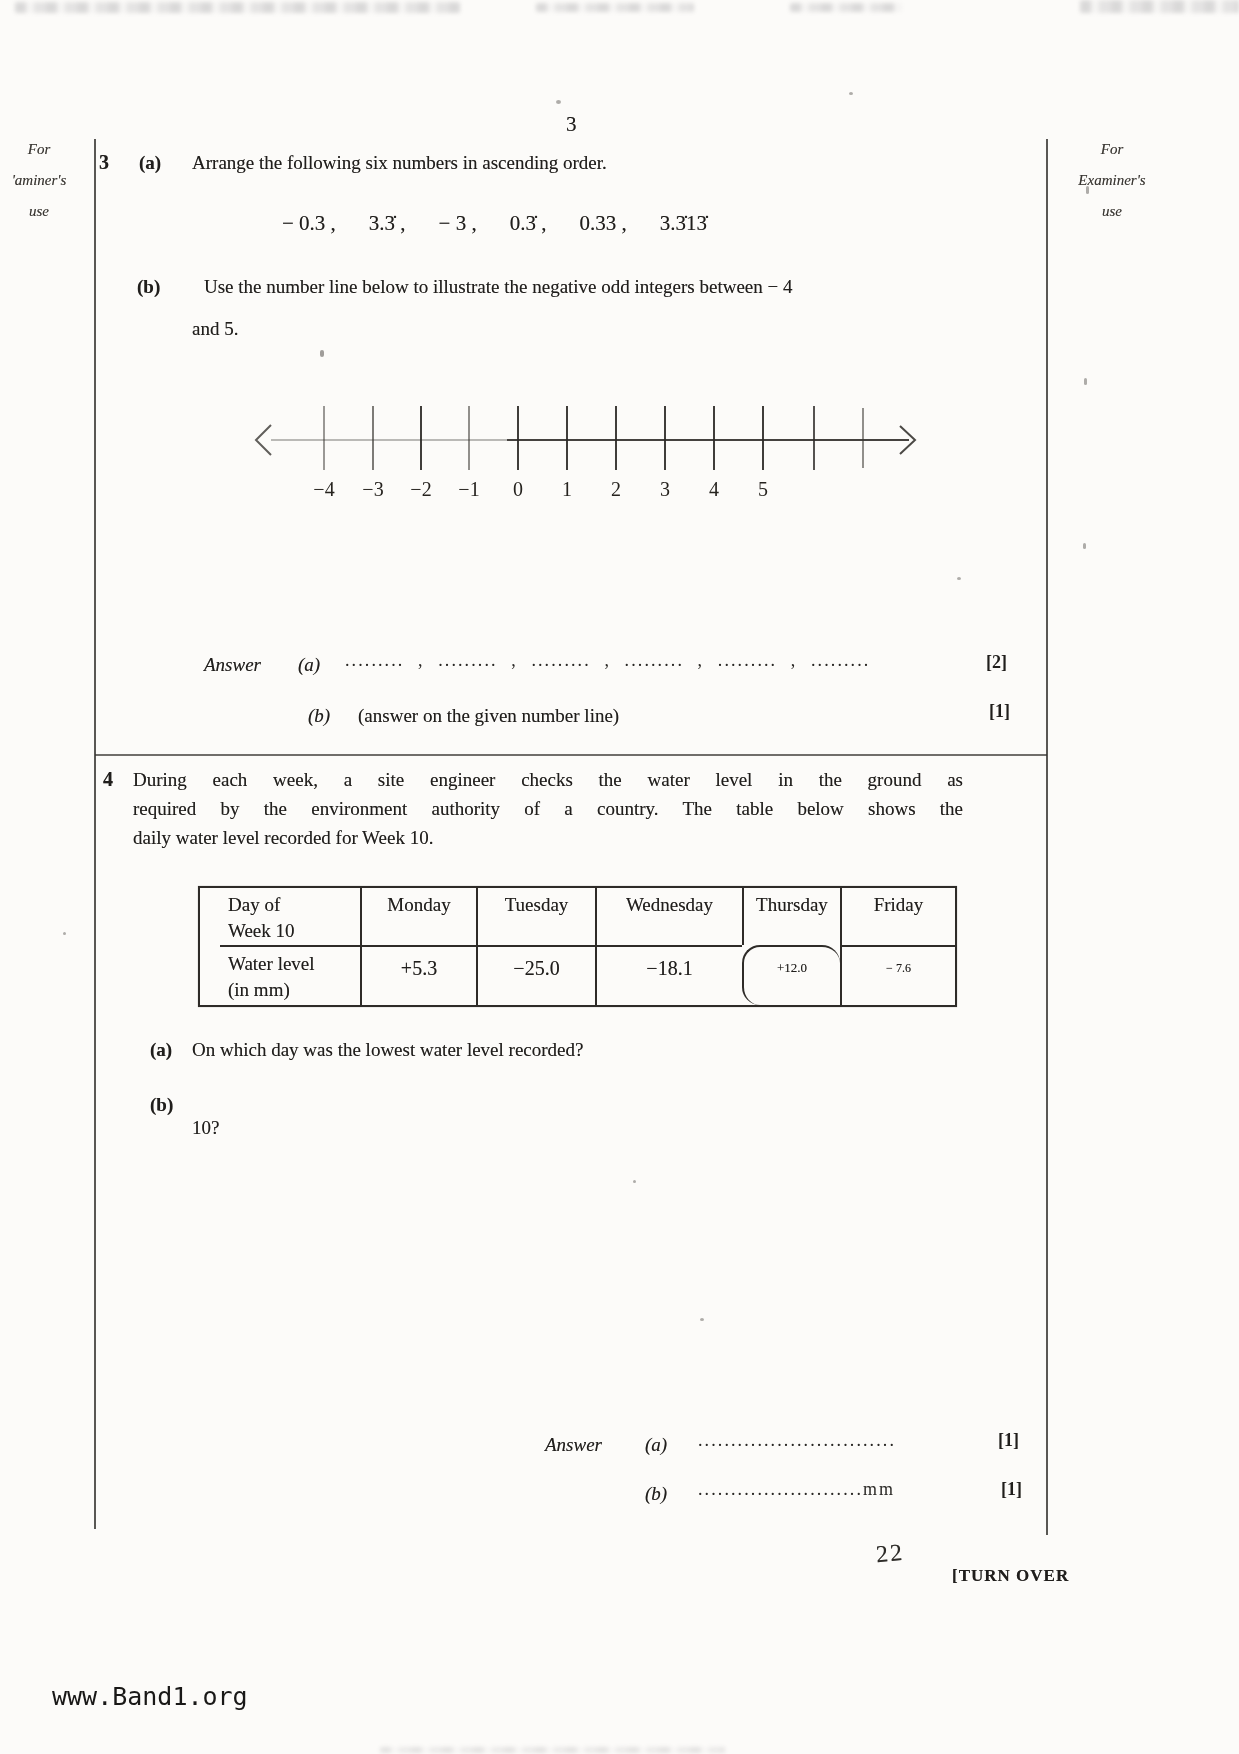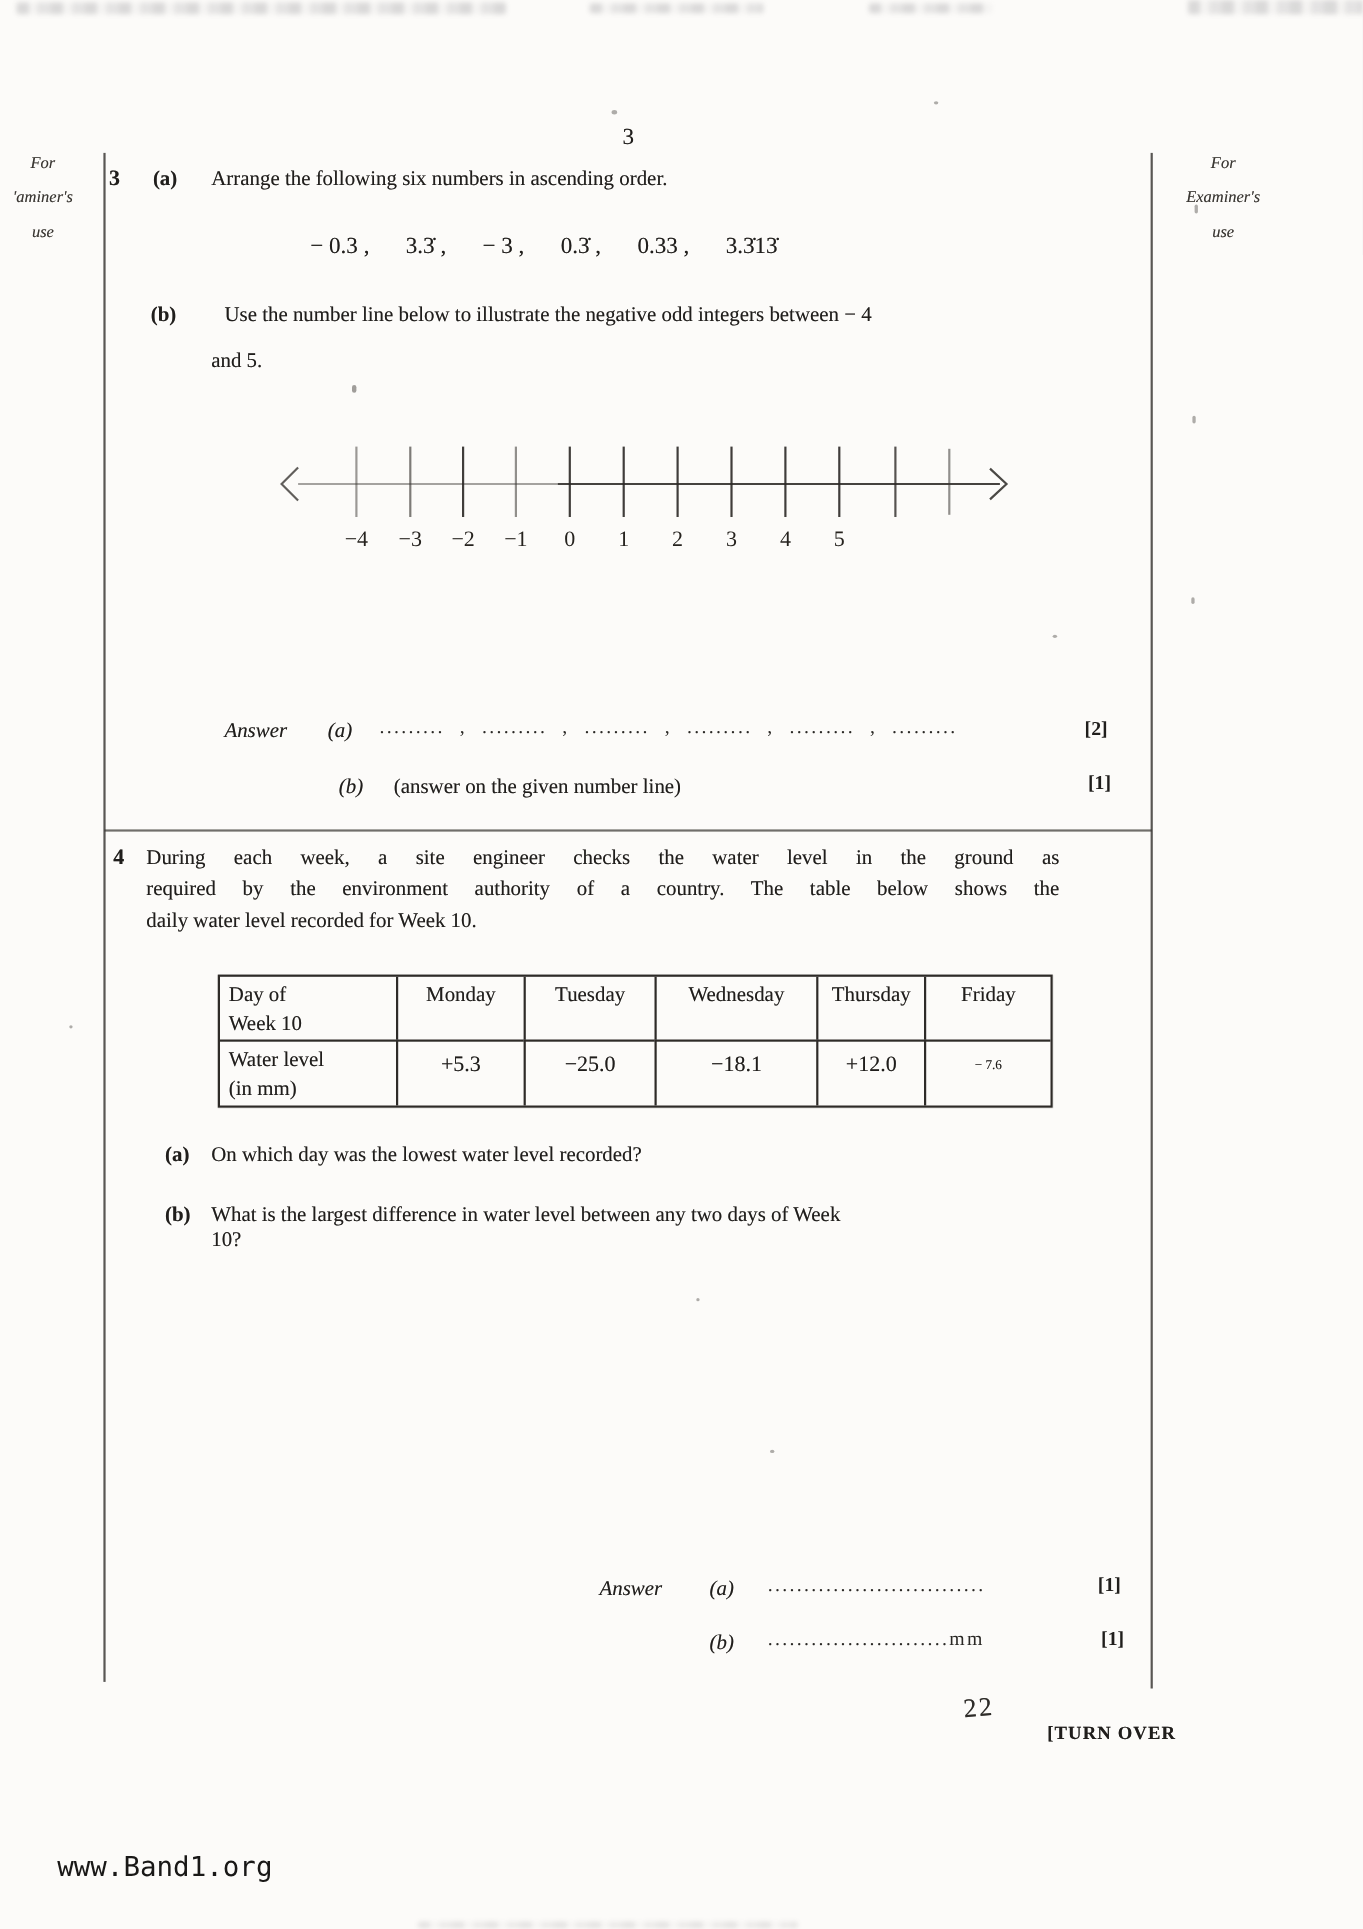--- a/index.html
+++ b/index.html
@@ -27,21 +27,21 @@
     display:grid;grid-template-columns:160px 116px 119px 147px 98px 115px;
     grid-template-rows:57px 60px;
     border:2px solid #2e2b28;box-shadow:0 0 1px rgba(40,40,40,.4);
   }
   .wtable .cell{
     border-left:2px solid #2e2b28;
     font-size:19px;line-height:26px;
     display:flex;align-items:flex-start;justify-content:center;
     padding-top:4px;text-shadow:0 0 .5px rgba(40,38,36,.5);
   }
-  .wtable .cell.first{border-left:none;justify-content:flex-start;padding-left:8px;}
+  .wtable .cell.first{border-left:none;justify-content:flex-start;padding-left:8px;margin-left:20px;}
   .wtable .cell.r2{border-top:2px solid #2e2b28;}
   .wtable .stack{display:flex;flex-direction:column;}
   .nl-svg text{font-family:"Liberation Serif","DejaVu Serif",serif;fill:#26231f;}
 </style>
 </head>
 <body>
 
 <div class="page">
 
   <div class="abs smudge" style="left:15px;top:2px;width:445px;height:11px;"></div>
@@ -154,29 +154,28 @@
     <div class="cell">Friday</div>
     <div class="cell first r2">
       <span class="stack">
         <span>Water level</span>
         <span>(in mm)</span>
       </span>
     </div>
     <div class="cell r2" style="padding-top:8px;font-size:20px;">+5.3</div>
     <div class="cell r2" style="padding-top:8px;font-size:20px;">−25.0</div>
     <div class="cell r2" style="padding-top:8px;font-size:20px;">−18.1</div>
-    <div class="cell r2" style="padding-top:8px;font-size:20px;">+12.0</div>
+    <div class="cell r2" style="padding-top:8px;font-size:13px;border-radius:18px;">+12.0</div>
     <div class="cell r2" style="padding-top:8px;font-size:12px;">− 7.6</div>
   </div>
 
   <div class="abs txt bold" style="left:150px;top:1035px;">(a)</div>
   <div class="abs txt" style="left:192px;top:1035px;">On which day was the lowest water level recorded?</div>
 
   <div class="abs txt bold" style="left:150px;top:1090px;">(b)</div>
-  <div class="abs txt" style="left:192px;top:1090px;">What is the largest difference in water level between any two days of Week</div>
   <div class="abs txt" style="left:192px;top:1113px;">10?</div>
 
   <div class="abs txt ital" style="left:545px;top:1430px;">Answer</div>
   <div class="abs txt ital" style="left:645px;top:1430px;">(a)</div>
   <div class="abs dots" style="left:698px;top:1430px;">..............................</div>
   <div class="abs marks" style="left:998px;top:1430px;">[1]</div>
 
   <div class="abs txt ital" style="left:645px;top:1479px;">(b)</div>
   <div class="abs dots" style="left:698px;top:1479px;">.........................mm</div>
   <div class="abs marks" style="left:1001px;top:1479px;">[1]</div>

